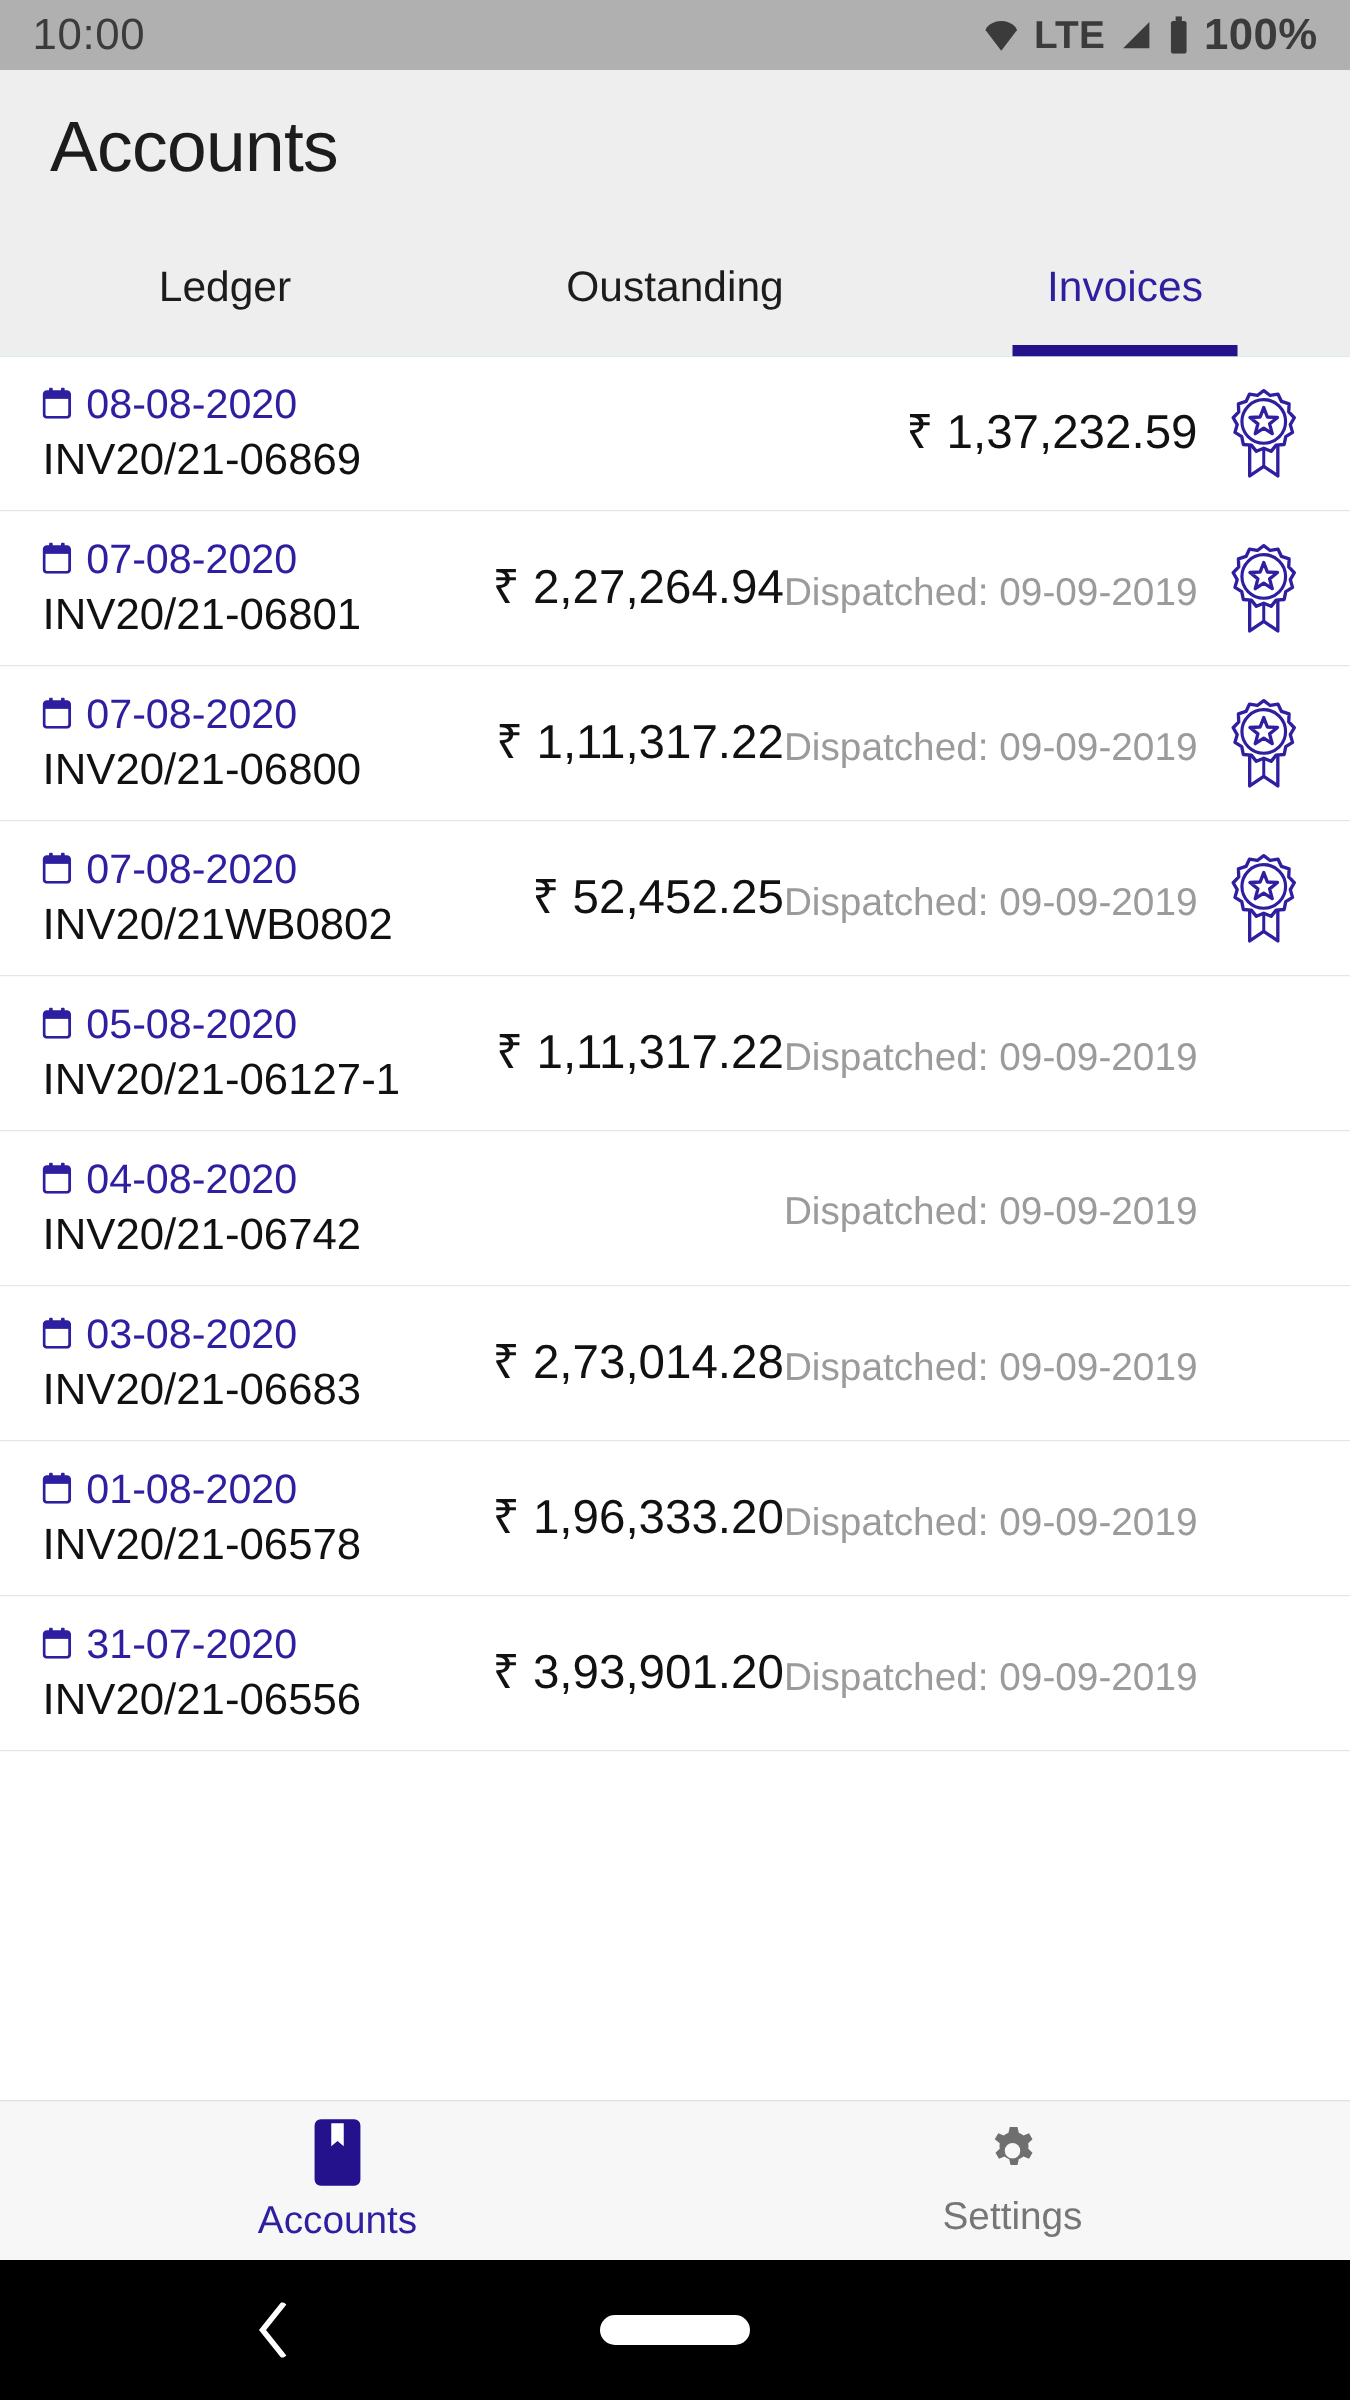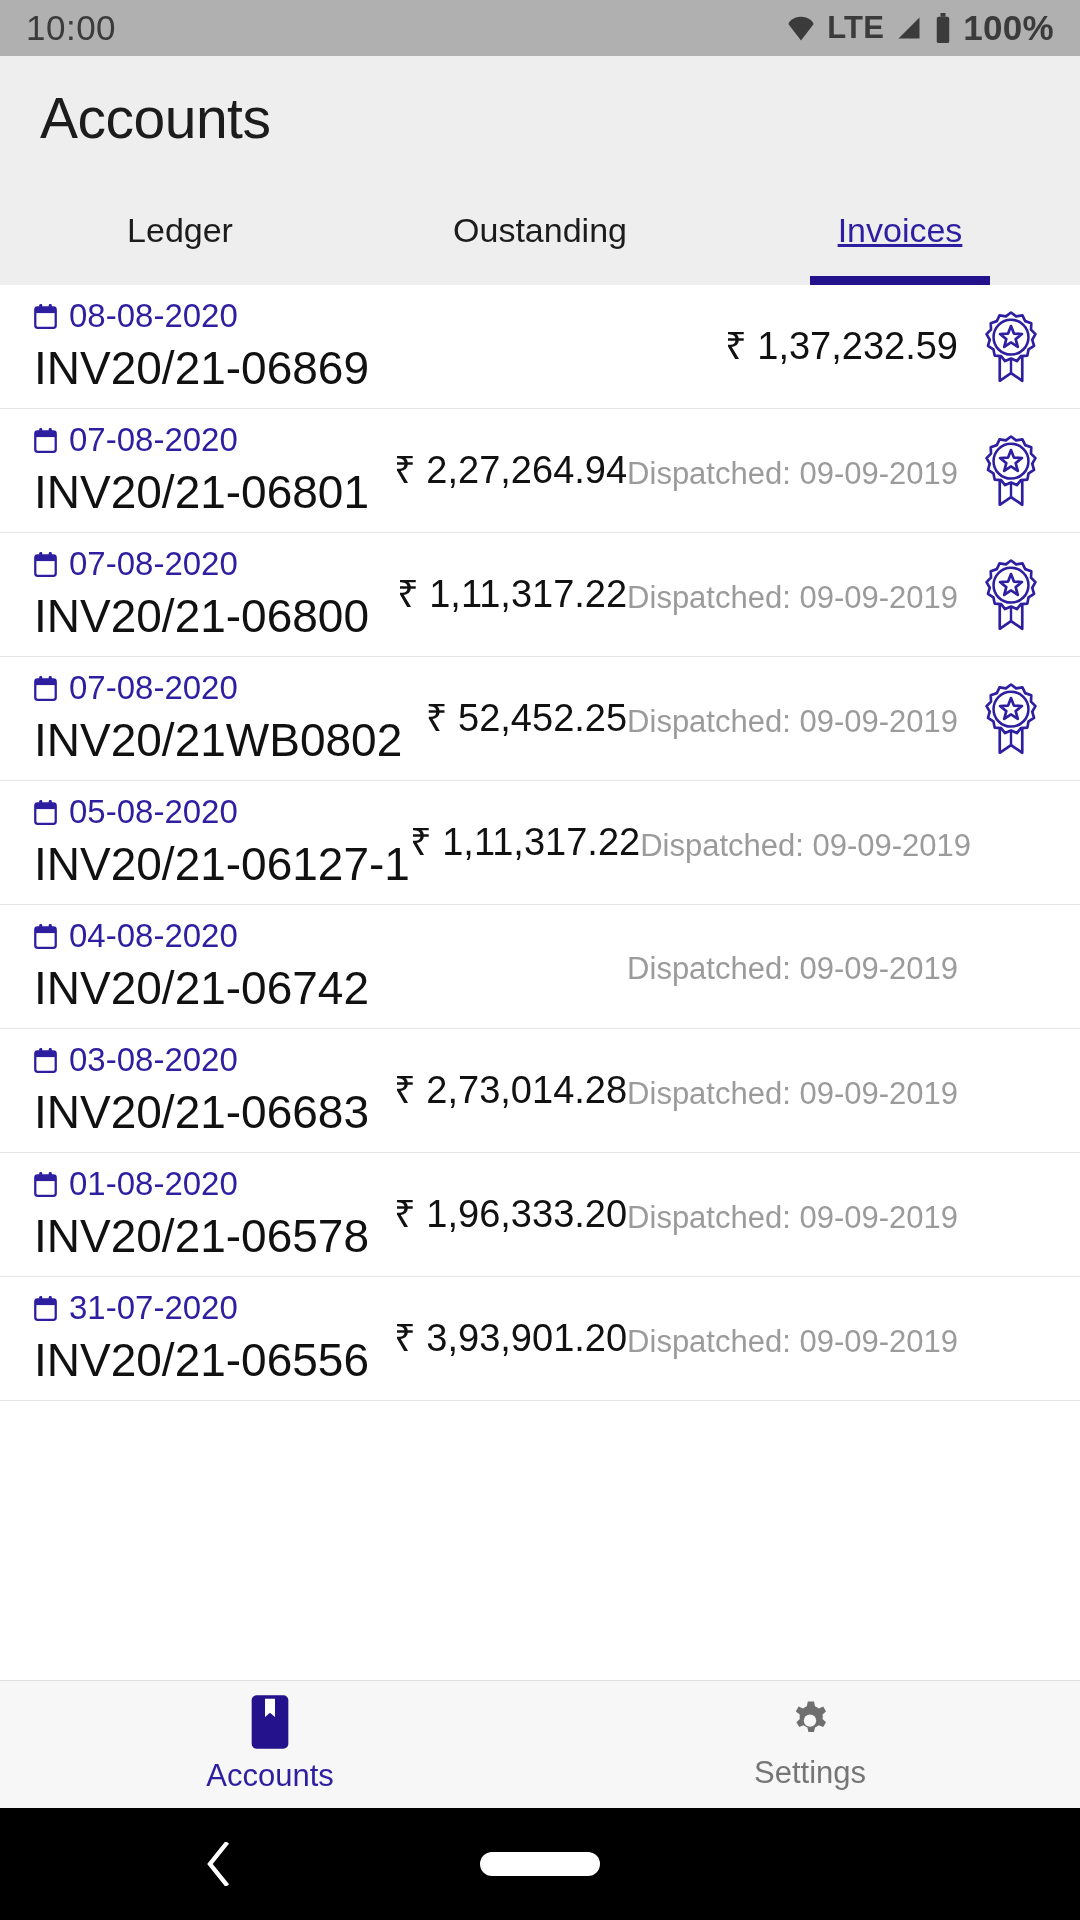--- a/index.html
+++ b/index.html
@@ -51,21 +51,21 @@
     display:flex;
     height:110px;
   }
   .tab {
     flex:1 1 0;
     display:flex; align-items:center; justify-content:center;
     position:relative;
     font-size:34px;
     color:#1c1c1c;
   }
-  .tab.active { color:#2d1fa0;text-decoration:underline; }
+  .tab.active { color:#2d1fa0; }
   .tab.active::after {
     content:"";
     position:absolute;
     left:50%; transform:translateX(-50%);
     bottom:0;
     width:180px; height:9px;
     background:#23128c;
   }
 
   
@@ -84,21 +84,21 @@
   .row-left { flex:0 0 auto; min-width:340px; }
   .row-date {
     display:flex; align-items:center; gap:12px;
     color:#2d1fa0;
     font-size:33px;
     line-height:1.16;
   }
   .ico-cal { width:23px; height:25px; display:block; flex:0 0 auto; }
   .row-inv {
     color:#111111;
-    font-size:46px;
+    font-size:35px;
     line-height:1.2;
     margin-top:5px;
   }
   .row-right {
     margin-left:auto;
     text-align:right;
     display:flex; flex-direction:row; align-items:flex-end;
   }
   .row-amt {
     color:#111111;

